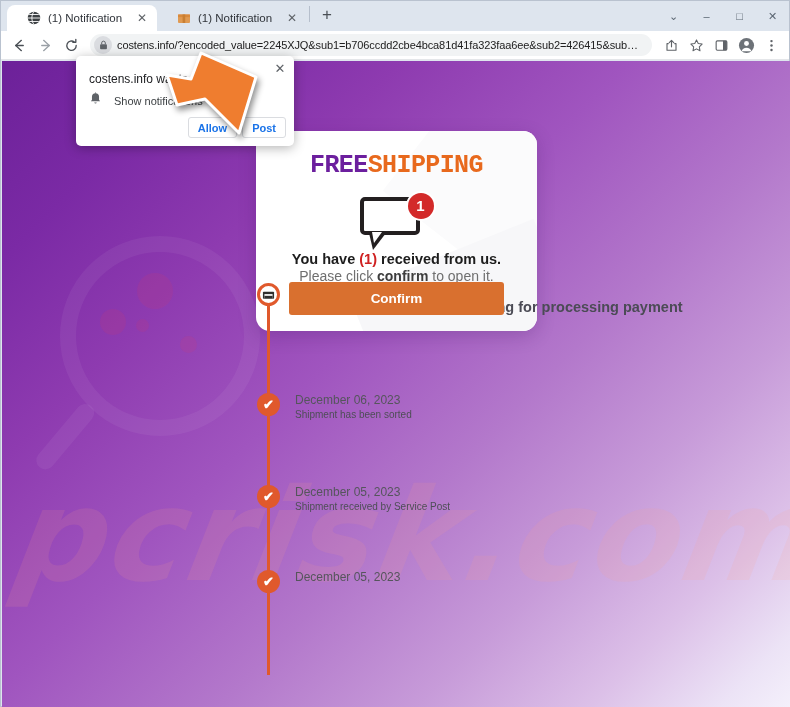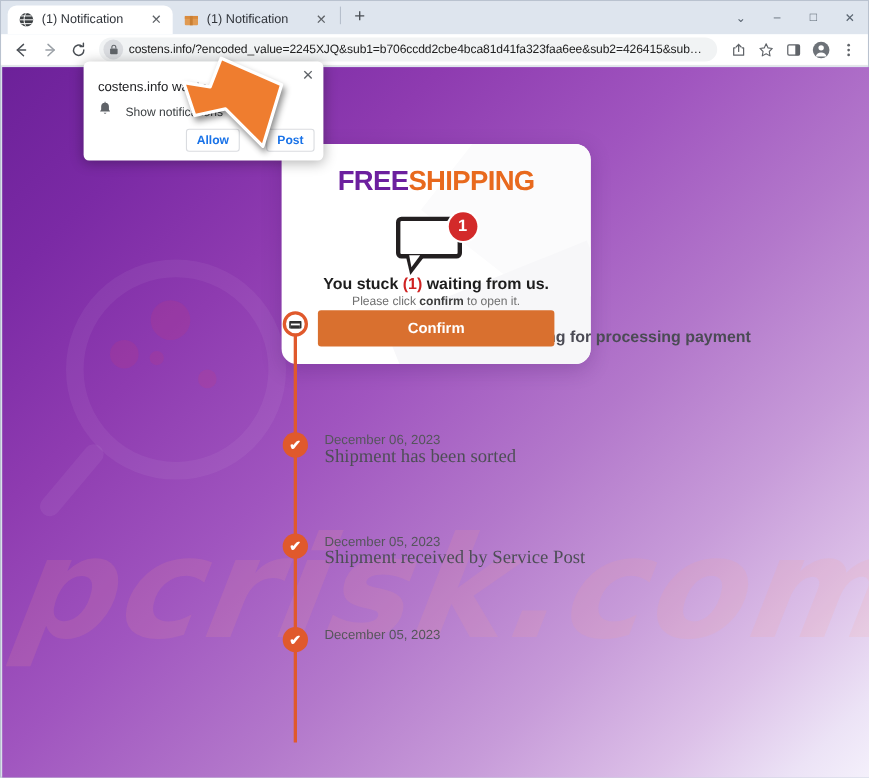--- a/index.html
+++ b/index.html
@@ -19,21 +19,21 @@
   }
   .tabstrip {
     position: relative; height: 30px; width: 100%;
     background: #dee5ee;
     display: flex; align-items: flex-end; padding-left: 6px;
   }
   .tab {
     position: relative;
     display: flex; align-items: center; gap: 7px;
     height: 26px; width: 150px;
-    padding: 0 8px 0 10px;
+    padding: 0 8px 0 20px;
     border-radius: 8px 8px 0 0;
     font-size: 11px; color: #2a2f36;
     background: transparent;
   }
   .tab.active { background: #ffffff; }
   .tab-favicon { width: 14px; height: 14px; flex: 0 0 14px; position: relative; }
   .tab-title {
     flex: 1 1 auto; white-space: nowrap; overflow: hidden;
     text-overflow: ellipsis; font-size: 11.5px; color: #30343a;
   }
@@ -138,21 +138,21 @@
     transform: rotate(38deg);
   }
   .promo-card::after {
     content: ""; position: absolute; right: -30px; bottom: -60px;
     width: 200px; height: 140px; background: #f7f7f9;
     transform: rotate(-22deg);
   }
   .promo-inner { position: relative; z-index: 2; text-align: center; }
   .promo-logo {
     margin-top: 20px; font-size: 25px; font-weight: 900;
-    letter-spacing: -0.6px; font-family: Liberation Sans, sans-serif;
+    letter-spacing: -0.6px; font-family: Liberation Mono, monospace;
     font-stretch: condensed;
   }
   .logo-free { color: #6c1f9e; }
   .logo-ship { color: #e8691d; }
 
   .bubble-wrap {
     position: relative; width: 74px; height: 52px; margin: 13px auto 0;
   }
   .bubble {
     position: absolute; left: 0; top: 4px; width: 60px; height: 38px;
@@ -173,21 +173,21 @@
   .bubble-badge {
     position: absolute; right: 0; top: 0; width: 26px; height: 26px;
     border-radius: 50%; background: #d32a2a; color: #fff;
     font-size: 15px; font-weight: bold; line-height: 26px;
     text-align: center; box-shadow: 0 0 0 2px #fff;
   }
   .promo-headline {
     margin-top: 6px; font-size: 14.5px; font-weight: bold; color: #1d1d1d;
   }
   .promo-headline .cnt { color: #cf2222; }
-  .promo-sub { margin-top: 1px; font-size: 11px; color: #6f6f6f; }
+  .promo-sub { margin-top: 1px; font-size: 14px; color: #6f6f6f; }
   .promo-sub b { color: #3d3d3d; }
   .promo-btn {
     position: absolute; left: 33px; bottom: 16px;
     width: 215px; height: 33px; border-radius: 3px;
     background: #d9702f; color: #fff;
     font-size: 13.5px; font-weight: bold;
     display: flex; align-items: center; justify-content: center;
     z-index: 3; border: none; cursor: pointer;
     font-family: "Liberation Sans", sans-serif;
   }
@@ -205,21 +205,21 @@
     display: flex; align-items: center; justify-content: center;
   }
   .tl-marker.first { background: #ffffff; border: 3px solid #e0592c; }
   .tl-marker .check { color: #fff; font-size: 13px; line-height: 1; font-weight: bold; }
   .tl-body { margin-left: 38px; padding-top: 0px; }
   .tl-date { font-size: 12px; font-weight: bold; color: #55555c; line-height: 14px; }
   .tl-title-big {
     font-size: 14.5px; font-weight: bold; color: #4b4b55;
     line-height: 18px; margin-top: 1px;
   }
-  .tl-title { font-size: 17px; color: #4e4e57; line-height: 14px; margin-top: 1px; font-family: Liberation Serif, serif; }
+  .tl-title { font-size: 10px; color: #4e4e57; line-height: 14px; margin-top: 1px; }
 
   
   .perm-popup {
     position: absolute; left: 75px; top: 55px;
     width: 218px; height: 90px; background: #ffffff;
     border-radius: 5px; box-shadow: 0 2px 12px rgba(0,0,0,0.3);
     z-index: 40;
   }
   .perm-close {
     position: absolute; right: 6px; top: 4px; width: 16px; height: 16px;
@@ -230,21 +230,21 @@
     position: absolute; left: 13px; top: 16px;
     font-size: 12px; color: #202124; white-space: nowrap;
   }
   .perm-row {
     position: absolute; left: 13px; top: 36px;
     display: flex; align-items: center; gap: 12px;
   }
   .perm-opt { font-size: 11px; color: #3c4043; white-space: nowrap; }
   .perm-actions {
     position: absolute; right: 8px; bottom: 8px;
-    display: flex; gap: 24px; justify-content: center;
+    display: flex; gap: 5px; justify-content: center;
   }
   .perm-btn {
     min-width: 42px; height: 21px; padding: 0 9px;
     border: 1px solid #dadce0; border-radius: 3px;
     background: #fff; color: #1a73e8; font-size: 11px; font-weight: bold;
     display: flex; align-items: center; justify-content: center;
     cursor: pointer; font-family: "Liberation Sans", sans-serif;
   }
 
   
@@ -371,21 +371,21 @@
       <div class="promo-card">
         <div class="promo-inner">
           <div class="promo-logo"><span class="logo-free">FREE</span><span class="logo-ship">SHIPPING</span></div>
 
           <div class="bubble-wrap">
             <div class="bubble"></div>
             <div class="bubble-tail"></div>
             <div class="bubble-badge">1</div>
           </div>
 
-          <div class="promo-headline"><span>You stuck </span><span class="cnt">(1)</span><span> waiting from us.</span></div>
+          <div class="promo-headline"><span>You have </span><span class="cnt">(1)</span><span> received from us.</span></div>
 
           <div class="promo-sub"><span>Please click </span><b>confirm</b><span> to open it.</span></div>
         </div>
         <button class="promo-btn">Confirm</button>
       </div>
 
       <div class="timeline">
         <div class="tl-line"></div>
 
         <div class="tl-item" style="min-height:110px">

